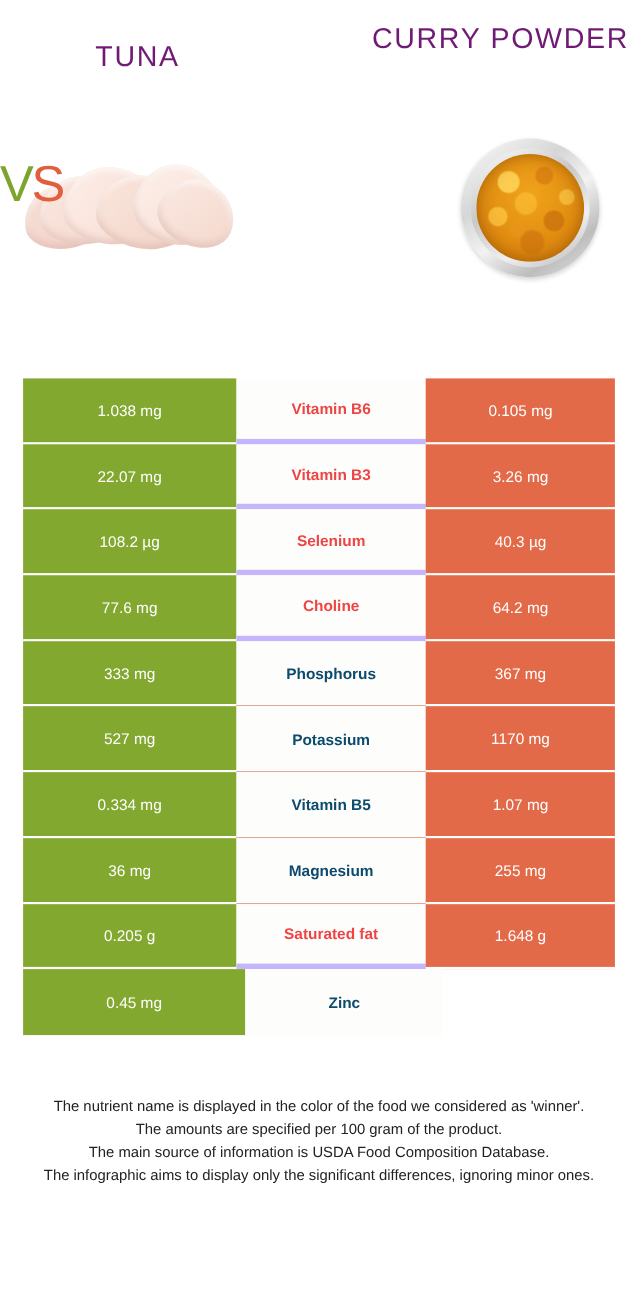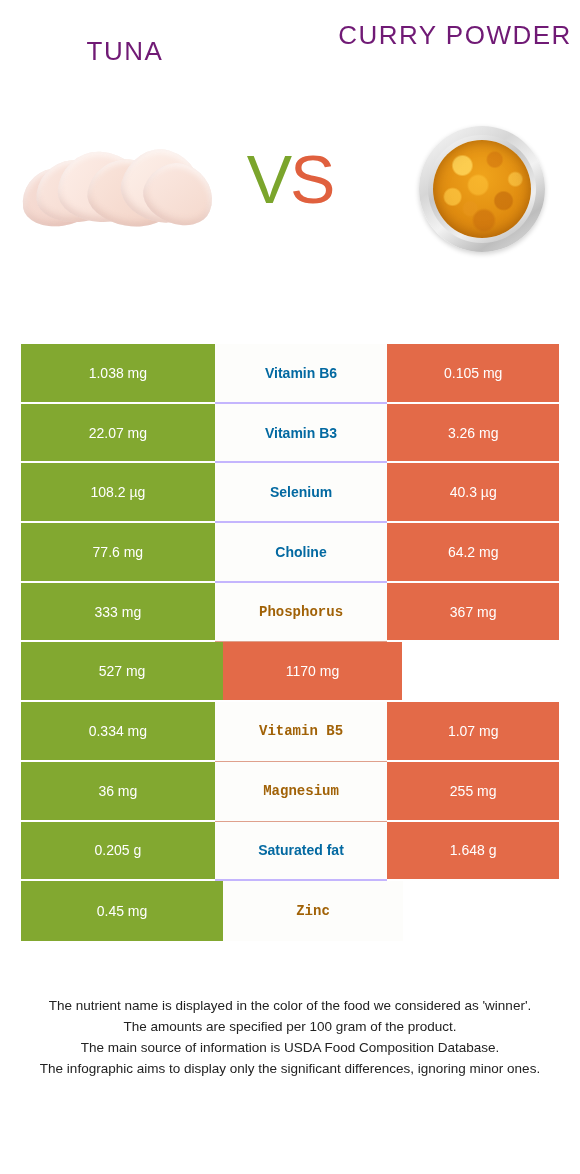--- a/index.html
+++ b/index.html
@@ -59,22 +59,22 @@
     right: 28px;
     top: 0px;
     width: 140px;
     height: 140px;
   }
   .vs {
     position: absolute;
     left: 0;
     right: 0;
     top: 20px;
-    text-align: center;
-    font-size: 68px;
+    text-align: left;
+    font-size: 46px;
     font-weight: 400;
     letter-spacing: -2px;
     font-family: "Liberation Sans", sans-serif;
   }
   .vs .v { color: #7BA52C; }
   .vs .s { color: #E0603E; }
 
   
   .tuna-wrap { position: relative; width: 100%; height: 100%; }
   .tuna-slice {
@@ -155,22 +155,22 @@
   }
   .cell-right {
     width: 179px;
     background: #E36A48;
     color: #ffffff;
     border-bottom: 2px solid #ffffff;
   }
   .row:last-child .cell-left,
   .row:last-child .cell-right { border-bottom: none; }
 
-  .cell-mid.win-green { color: #0369a1; border-bottom: 2px solid #c4b5fd; }
-  .cell-mid.win-orange { color: #a16207; border-bottom: 1px solid #DFA08C; font-family: Liberation Mono, monospace; }
+  .cell-mid.win-green { color: #ef4444; border-bottom: 5px solid #c4b5fd; }
+  .cell-mid.win-orange { color: #0c4a6e; border-bottom: 1px solid #DFA08C; }
   .row:last-child .cell-mid { border-bottom: none; }
 
   
   .footer {
     position: absolute;
     left: 0;
     right: 0;
     top: 996px;
     text-align: center;
     font-size: 13.5px;
@@ -237,20 +237,21 @@
       <div class="cell cell-mid win-green">Choline</div>
       <div class="cell cell-right">64.2 mg</div>
     </div>
     <div class="row">
       <div class="cell cell-left">333 mg</div>
       <div class="cell cell-mid win-orange">Phosphorus</div>
       <div class="cell cell-right">367 mg</div>
     </div>
     <div class="row">
       <div class="cell cell-left">527 mg</div>
+      <div class="cell cell-mid win-orange">Potassium</div>
       <div class="cell cell-right">1170 mg</div>
     </div>
     <div class="row">
       <div class="cell cell-left">0.334 mg</div>
       <div class="cell cell-mid win-orange">Vitamin B5</div>
       <div class="cell cell-right">1.07 mg</div>
     </div>
     <div class="row">
       <div class="cell cell-left">36 mg</div>
       <div class="cell cell-mid win-orange">Magnesium</div>

